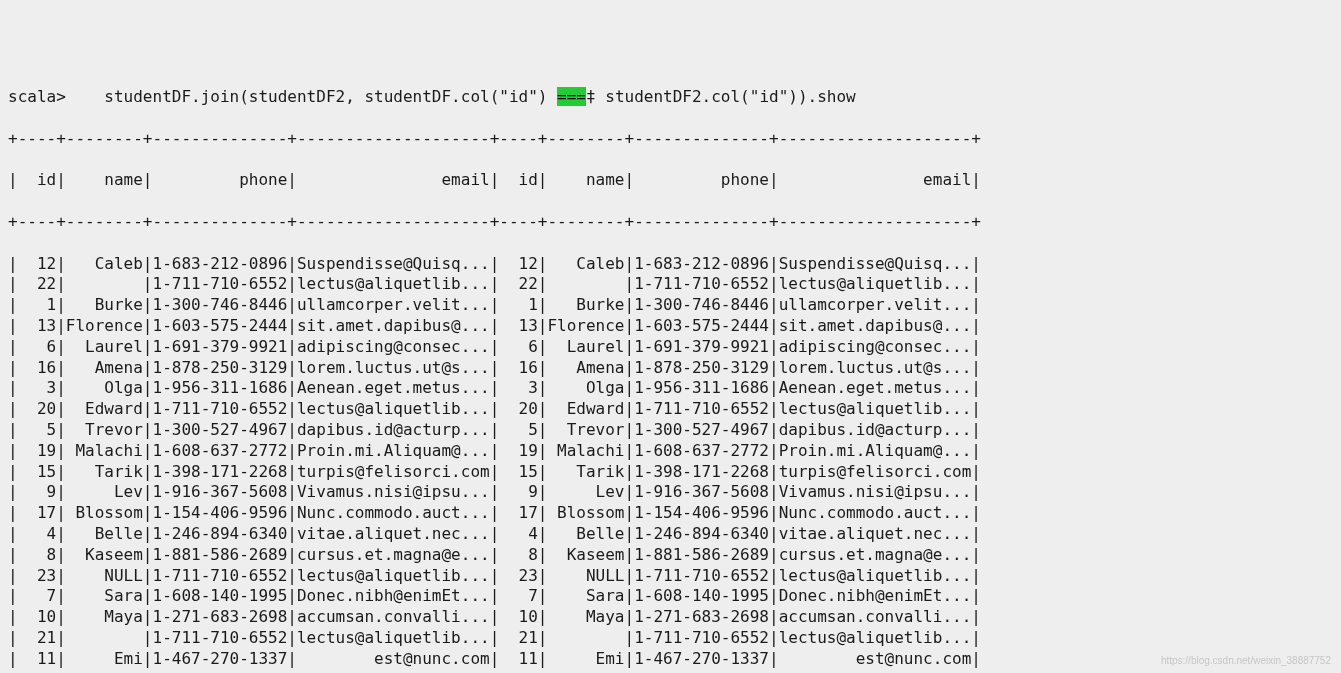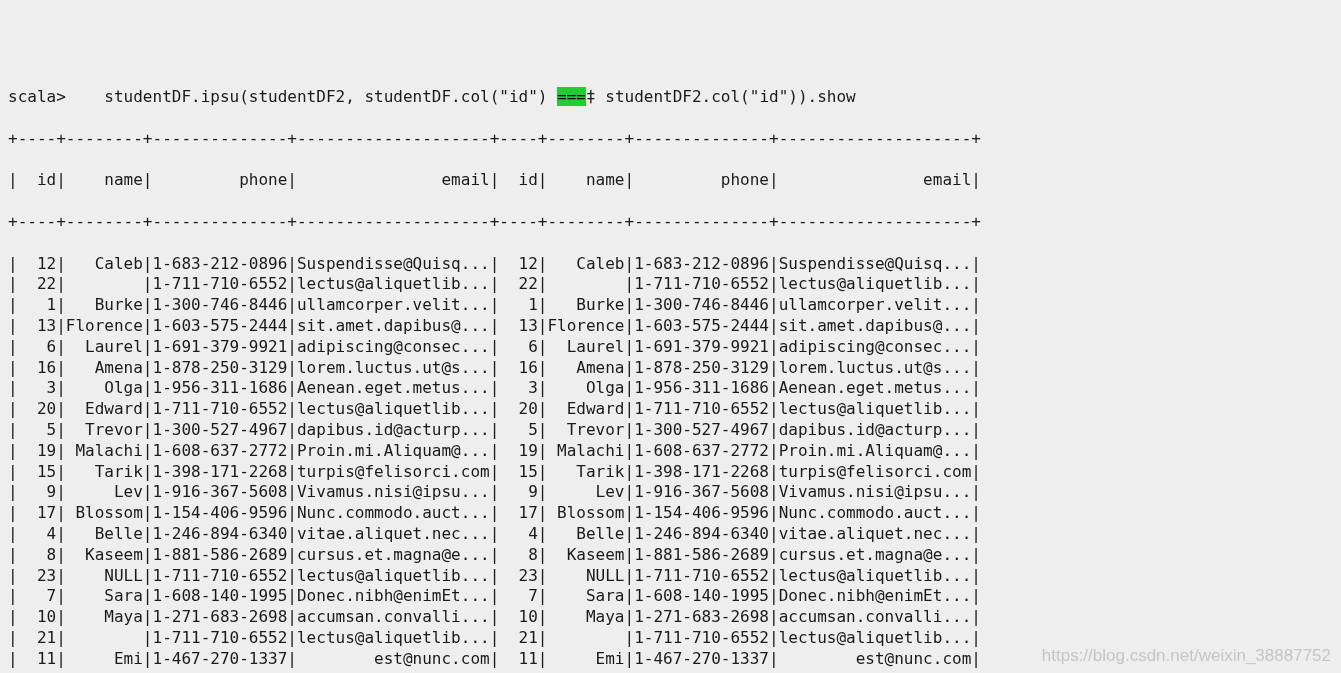--- a/index.html
+++ b/index.html
@@ -22,31 +22,31 @@
   }
   .cursor {
     display: inline-block;
     position: relative;
   }
   .watermark {
     position: fixed;
     right: 10px;
     bottom: 6px;
     color: rgba(120,120,120,0.35);
-    font-size: 17px;
+    font-size: 10px;
     font-family: sans-serif;
     pointer-events: none;
   }
 </style>
 </head>
 <body>
 
 
 
-<div class="prompt-line"><span>scala&gt;    </span><span>studentDF.ipsu(studentDF2, studentDF.col("id") </span><span class="highlight">===</span><span class="cursor">‡</span><span> studentDF2.col("id")).show</span></div>
+<div class="prompt-line"><span>scala&gt;    </span><span>studentDF.join(studentDF2, studentDF.col("id") </span><span class="highlight">===</span><span class="cursor">‡</span><span> studentDF2.col("id")).show</span></div>
 <div>+----+--------+--------------+--------------------+----+--------+--------------+--------------------+</div>
 <div>|  id|    name|         phone|               email|  id|    name|         phone|               email|</div>
 <div>+----+--------+--------------+--------------------+----+--------+--------------+--------------------+</div>
 <div id="rows">|  12|   Caleb|1-683-212-0896|Suspendisse@Quisq...|  12|   Caleb|1-683-212-0896|Suspendisse@Quisq...|
 |  22|        |1-711-710-6552|lectus@aliquetlib...|  22|        |1-711-710-6552|lectus@aliquetlib...|
 |   1|   Burke|1-300-746-8446|ullamcorper.velit...|   1|   Burke|1-300-746-8446|ullamcorper.velit...|
 |  13|Florence|1-603-575-2444|sit.amet.dapibus@...|  13|Florence|1-603-575-2444|sit.amet.dapibus@...|
 |   6|  Laurel|1-691-379-9921|adipiscing@consec...|   6|  Laurel|1-691-379-9921|adipiscing@consec...|
 |  16|   Amena|1-878-250-3129|lorem.luctus.ut@s...|  16|   Amena|1-878-250-3129|lorem.luctus.ut@s...|
 |   3|    Olga|1-956-311-1686|Aenean.eget.metus...|   3|    Olga|1-956-311-1686|Aenean.eget.metus...|

